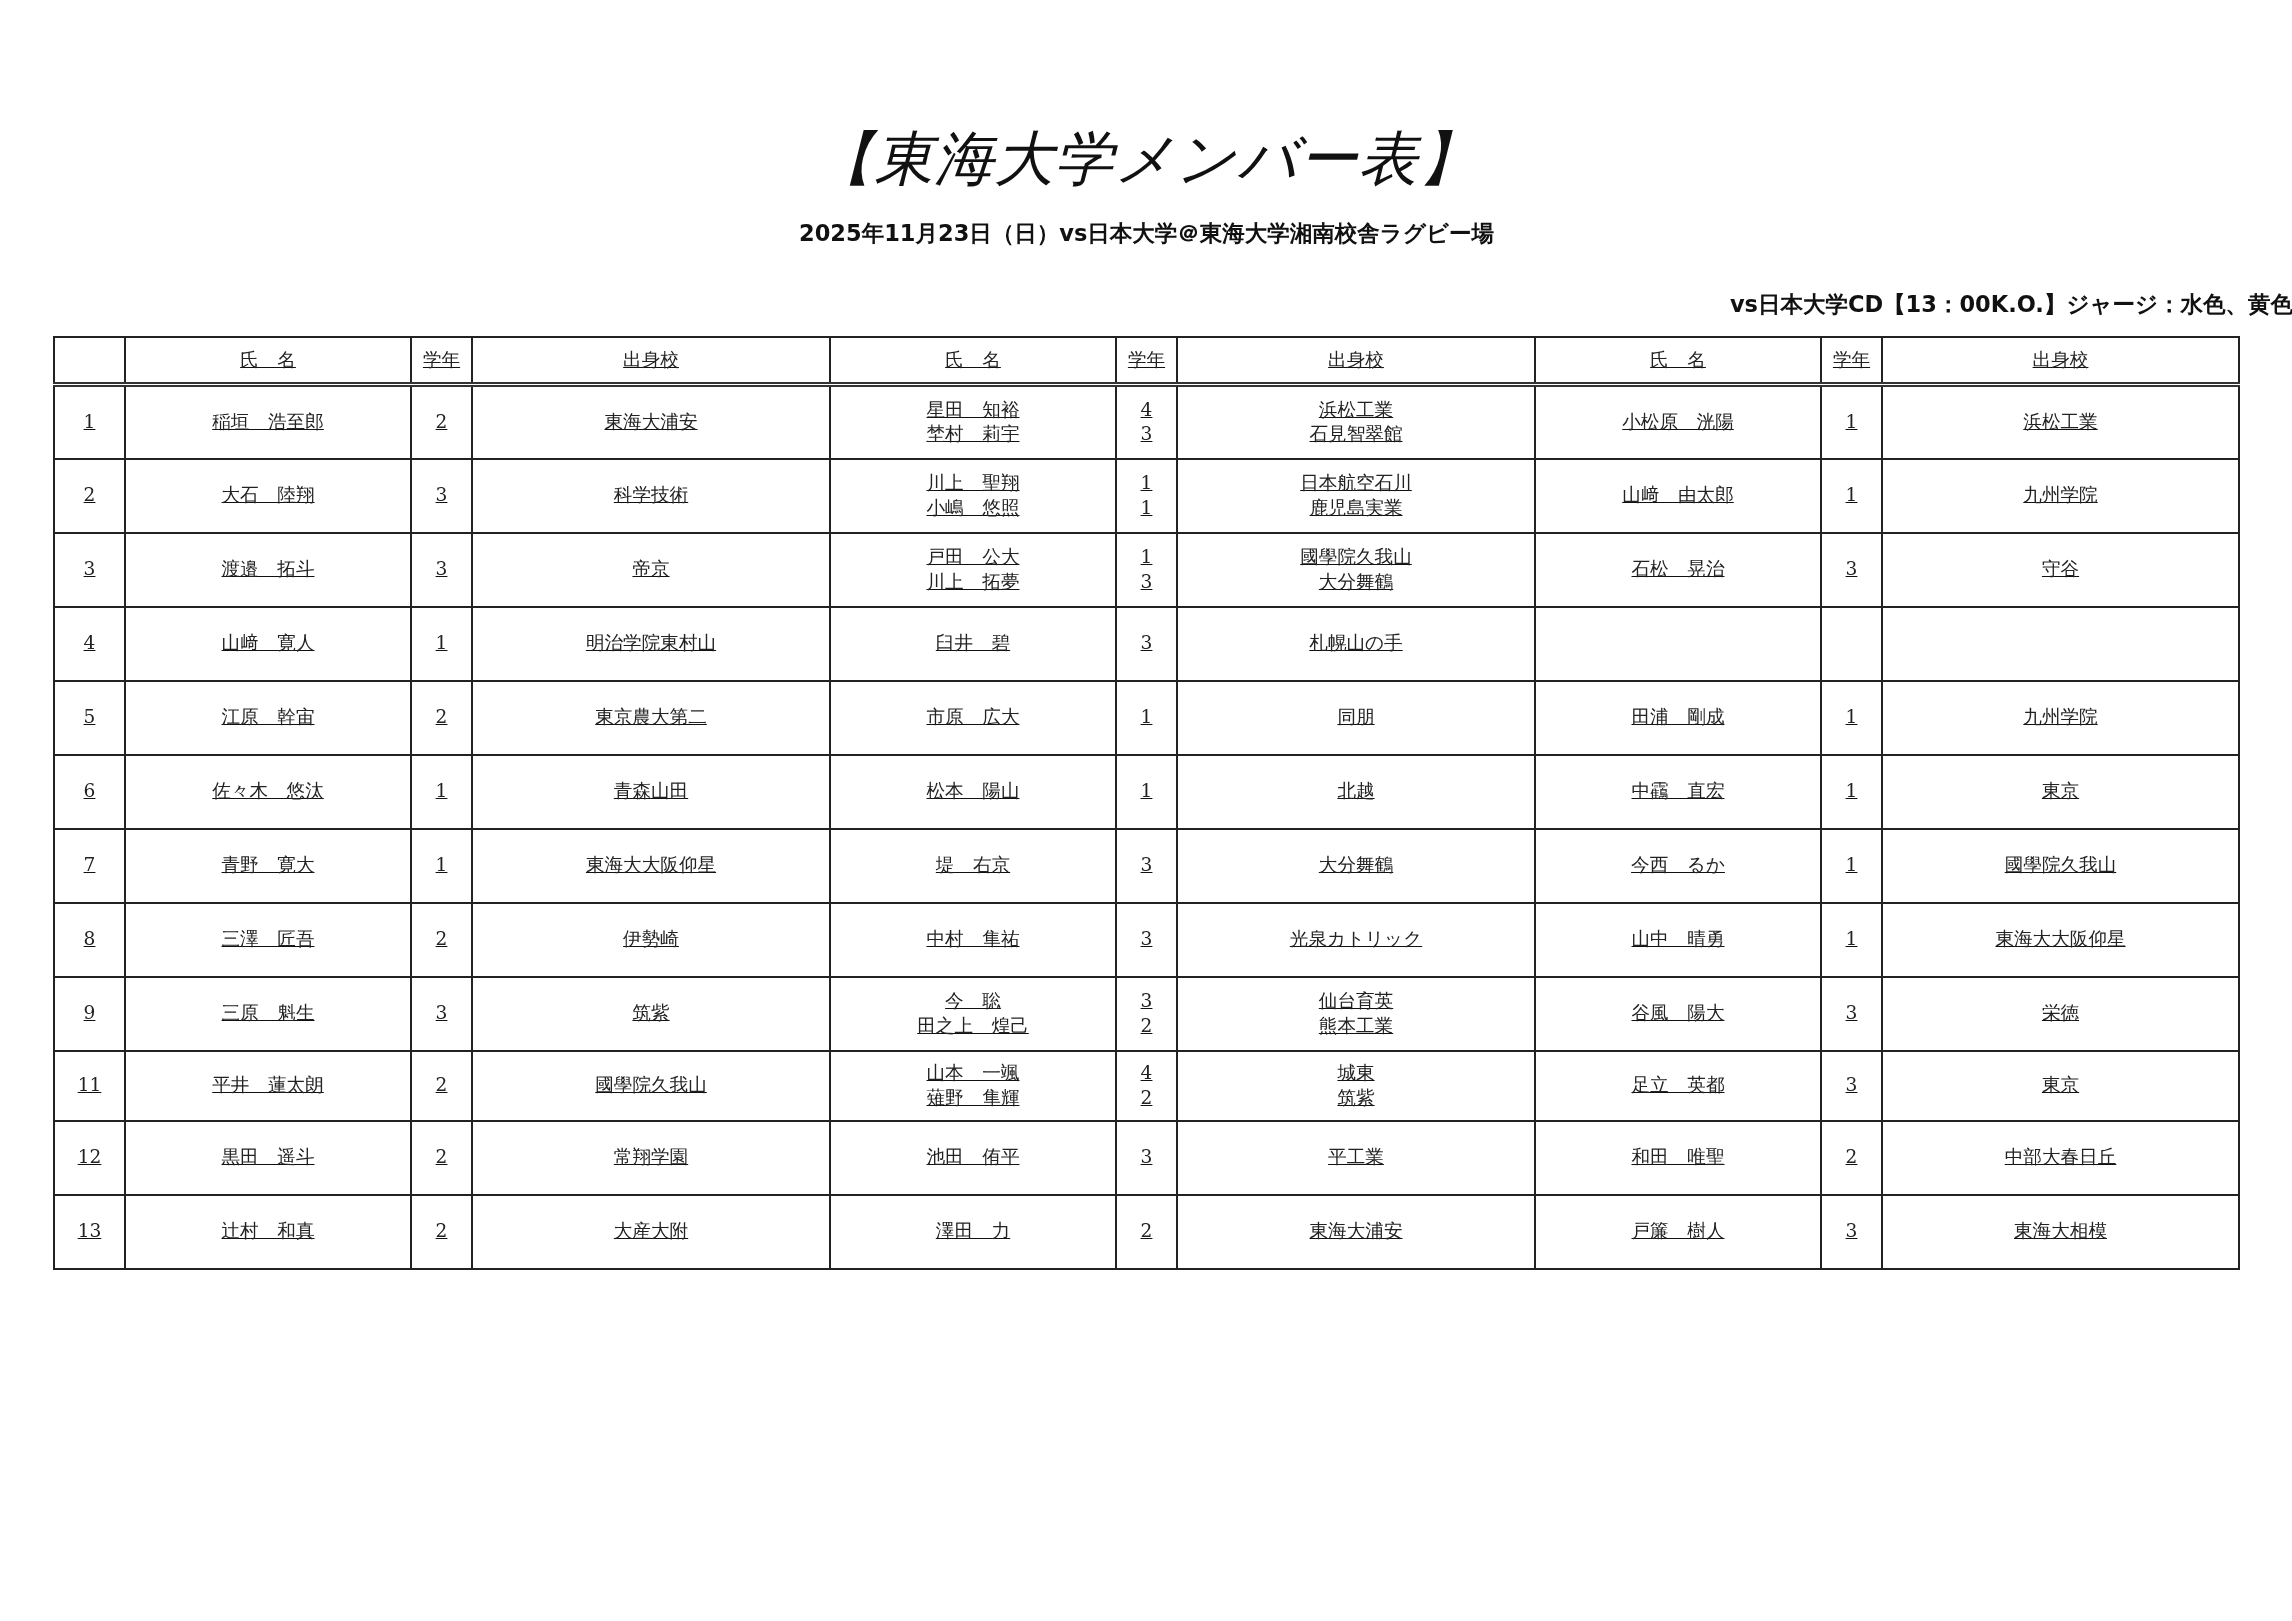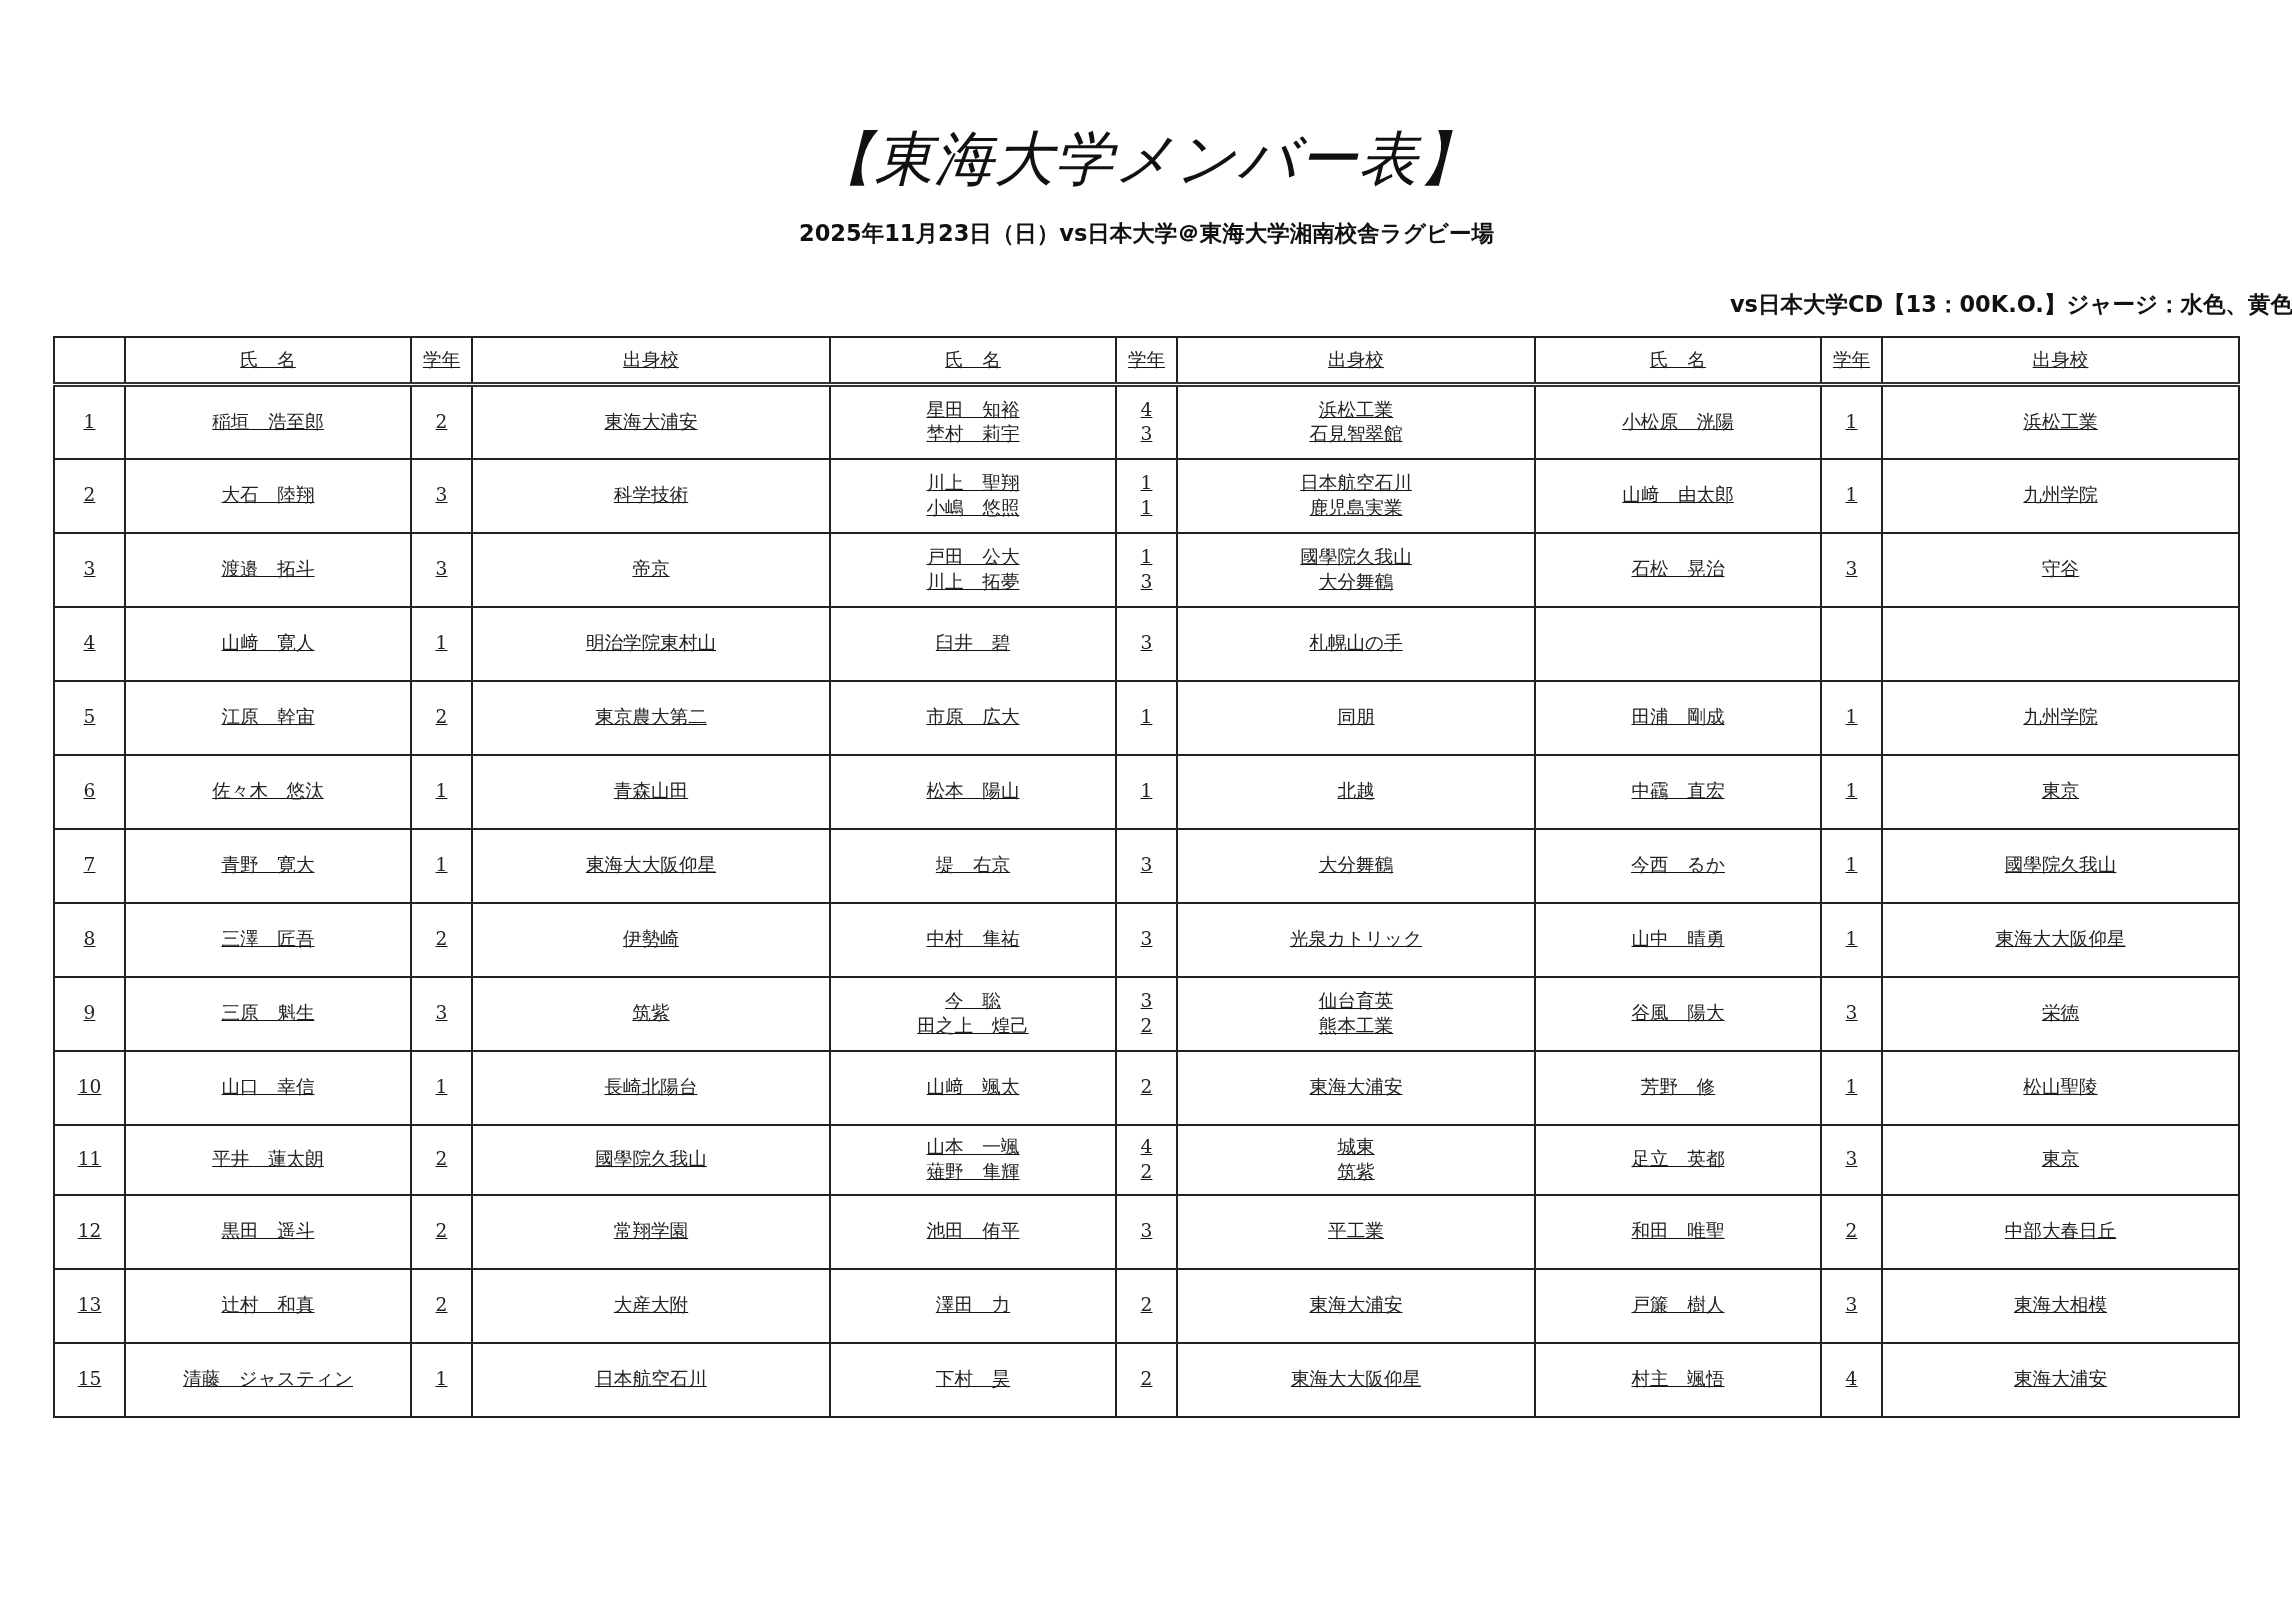--- a/index.html
+++ b/index.html
@@ -228,38 +228,20 @@
           <span class="line">2</span>
         </td>
         <td>
           <span class="line">仙台育英</span>
           <span class="line">熊本工業</span>
         </td>
         <td class="grp">谷風　陽大</td>
         <td>3</td>
         <td>栄徳</td>
       </tr>
-      <tr>
-        <td>10</td>
-        <td>山口　幸信</td>
-        <td>1</td>
-        <td>長崎北陽台</td>
-        <td class="grp">
-          <span class="line">山﨑　颯太</span>
-        </td>
-        <td>
-          <span class="line">2</span>
-        </td>
-        <td>
-          <span class="line">東海大浦安</span>
-        </td>
-        <td class="grp">芳野　修</td>
-        <td>1</td>
-        <td>松山聖陵</td>
-      </tr>
       <tr class="tall">
         <td>11</td>
         <td>平井　蓮太朗</td>
         <td>2</td>
         <td>國學院久我山</td>
         <td class="grp">
           <span class="line">山本　一颯</span>
           <span class="line">薙野　隼輝</span>
         </td>
         <td>
@@ -303,33 +285,15 @@
         <td>
           <span class="line">2</span>
         </td>
         <td>
           <span class="line">東海大浦安</span>
         </td>
         <td class="grp">戸簾　樹人</td>
         <td>3</td>
         <td>東海大相模</td>
       </tr>
-      <tr>
-        <td>15</td>
-        <td>清藤　ジャスティン</td>
-        <td>1</td>
-        <td>日本航空石川</td>
-        <td class="grp">
-          <span class="line">下村　昊</span>
-        </td>
-        <td>
-          <span class="line">2</span>
-        </td>
-        <td>
-          <span class="line">東海大大阪仰星</span>
-        </td>
-        <td class="grp">村主　颯悟</td>
-        <td>4</td>
-        <td>東海大浦安</td>
-      </tr>
     </tbody>
 </table>
 
 
 </body></html>

